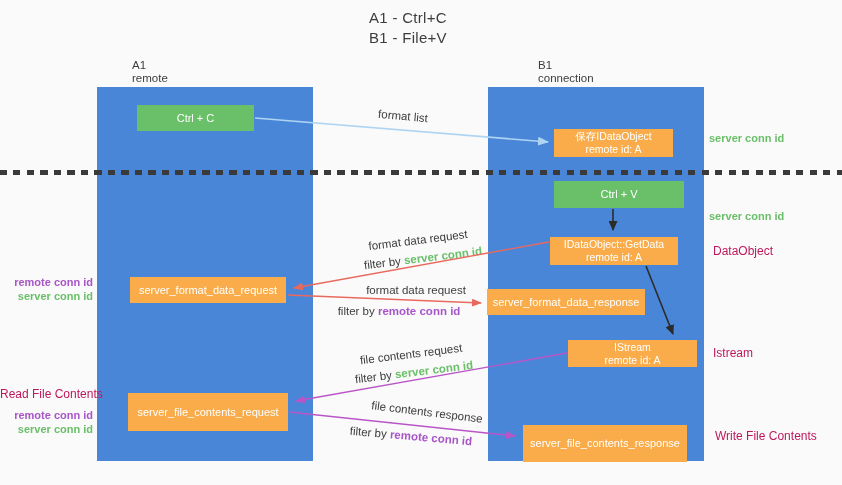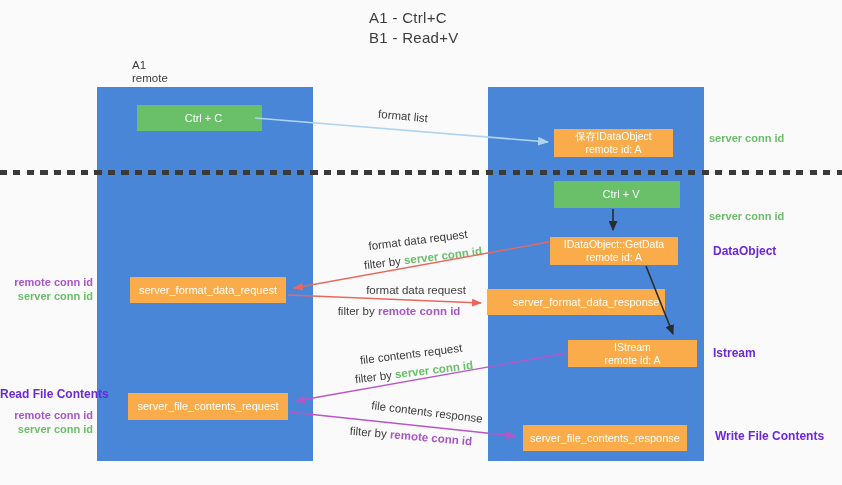--- a/index.html
+++ b/index.html
@@ -8,91 +8,95 @@
   .title { position:absolute; left:369px; top:8px; font-size:15px; line-height:20px; color:#3d3d3d; letter-spacing:0.3px; }
 
   .col { position:absolute; top:87px; width:216px; height:374px; background:#4a86d8; }
   .col-header { position:absolute; top:59px; width:120px; text-align:left; font-size:11.5px; line-height:13px; color:#3d3d3d; }
 
   .dotted { position:absolute; left:0; top:170px; width:842px; height:5px;
             background:repeating-linear-gradient(90deg,#3a3a3a 0 7px,transparent 7px 13.5px); }
 
   .node { position:absolute; display:flex; flex-direction:column; align-items:center; justify-content:center;
           color:#ffffff; font-size:11px; line-height:13px; text-align:center; white-space:nowrap; }
-  .green  { background:#6abf69;padding-left:8px; }
+  .green  { background:#6abf69; }
   .orange { background:#f9ac49; }
   .node .l2 { font-size:10.5px; }
 
   .side-label { position:absolute; font-size:11px; line-height:13px; white-space:nowrap; }
   .side-left  { left:0; width:93px; text-align:right; }
   .g { color:#6abf69; font-weight:bold; }
   .p { color:#a855c8; font-weight:bold; }
-  .dk { color:#6d28d9; font-size:12px; font-weight:bold; }
+  .dk { color:#be185d; font-size:12px; font-weight:normal; }
 
   .edge-label { position:absolute; font-size:11.5px; color:#3d3d3d; white-space:nowrap;
                 transform-origin:center; }
 
   svg.arrows { position:absolute; left:0; top:0; pointer-events:none; }
 </style>
 </head>
 <body>
 
 <div class="canvas">
 
   <div class="title">
     <div>A1 - Ctrl+C</div>
-    <div>B1 - Read+V</div>
+    <div>B1 - File+V</div>
   </div>
 
   <div class="col-header" style="left:132px;">
     <div>A1</div>
     <div>remote</div>
+  </div>
+  <div class="col-header" style="left:538px;">
+    <div>B1</div>
+    <div>connection</div>
   </div>
 
   <div class="col" style="left:97px;"></div>
   <div class="col" style="left:488px;"></div>
 
   <div class="dotted"></div>
 
   <div class="node green" style="left:137px; top:105px; width:117px; height:26px;">
     <div>Ctrl + C</div>
   </div>
 
   <div class="node orange" style="left:554px; top:129px; width:119px; height:28px;">
     <div class="l2">保存IDataObject</div>
     <div class="l2">remote id: A</div>
   </div>
 
-  <div class="node green" style="left:554px; top:181px; width:118px; height:27px;">
+  <div class="node green" style="left:554px; top:181px; width:130px; height:27px;">
     <div>Ctrl + V</div>
   </div>
 
   <div class="node orange" style="left:550px; top:237px; width:128px; height:28px;">
     <div class="l2">IDataObject::GetData</div>
     <div class="l2">remote id: A</div>
   </div>
 
   <div class="node orange" style="left:130px; top:277px; width:156px; height:26px;justify-content:center;">
     <div>server_format_data_request</div>
   </div>
 
-  <div class="node orange" style="left:487px; top:289px; width:158px; height:26px;padding-left:20px;">
+  <div class="node orange" style="left:487px; top:289px; width:158px; height:26px;">
     <div>server_format_data_response</div>
   </div>
 
   <div class="node orange" style="left:568px; top:340px; width:129px; height:27px;">
     <div class="l2">IStream</div>
     <div class="l2">remote id: A</div>
   </div>
 
-  <div class="node orange" style="left:128px; top:393px; width:160px; height:27px;">
+  <div class="node orange" style="left:128px; top:393px; width:160px; height:38px;">
     <div>server_file_contents_request</div>
   </div>
 
-  <div class="node orange" style="left:523px; top:425px; width:164px; height:26px;">
+  <div class="node orange" style="left:523px; top:425px; width:164px; height:37px;">
     <div>server_file_contents_response</div>
   </div>
 
   <div class="side-label side-left p" style="top:276px;">remote conn id</div>
   <div class="side-label side-left g" style="top:290px;">server conn id</div>
   <div class="side-label side-left dk" style="top:388px;">Read File Contents</div>
   <div class="side-label side-left p" style="top:409px;">remote conn id</div>
   <div class="side-label side-left g" style="top:423px;">server conn id</div>
 
   <div class="side-label g" style="left:709px; top:132px;">server conn id</div>

